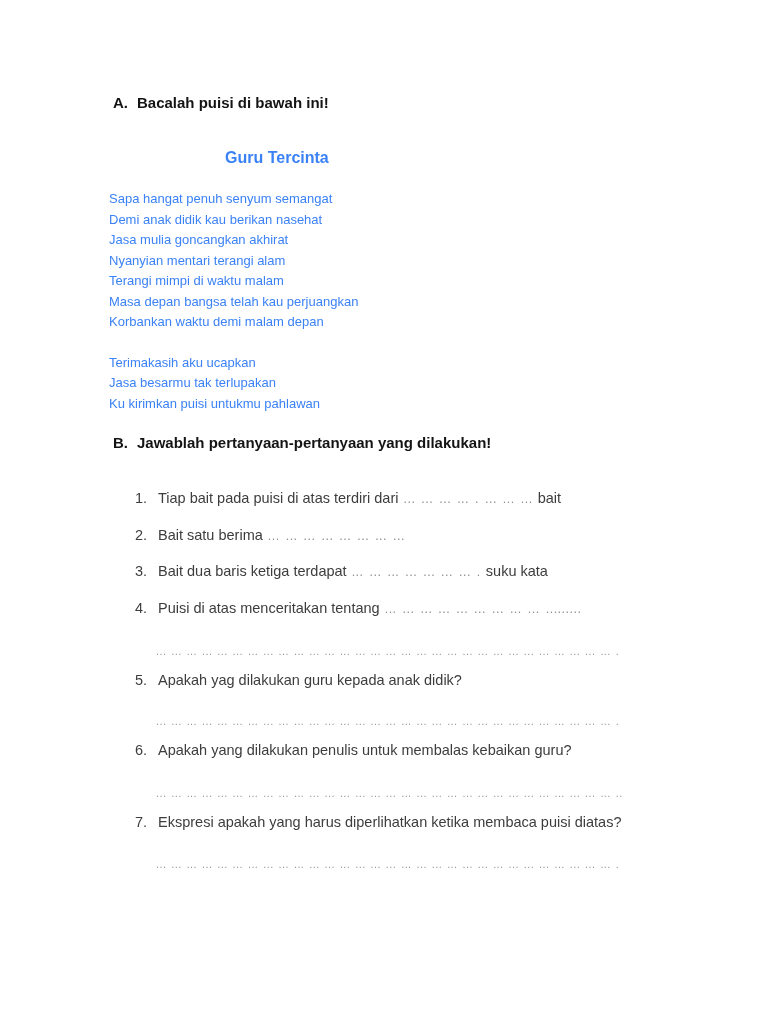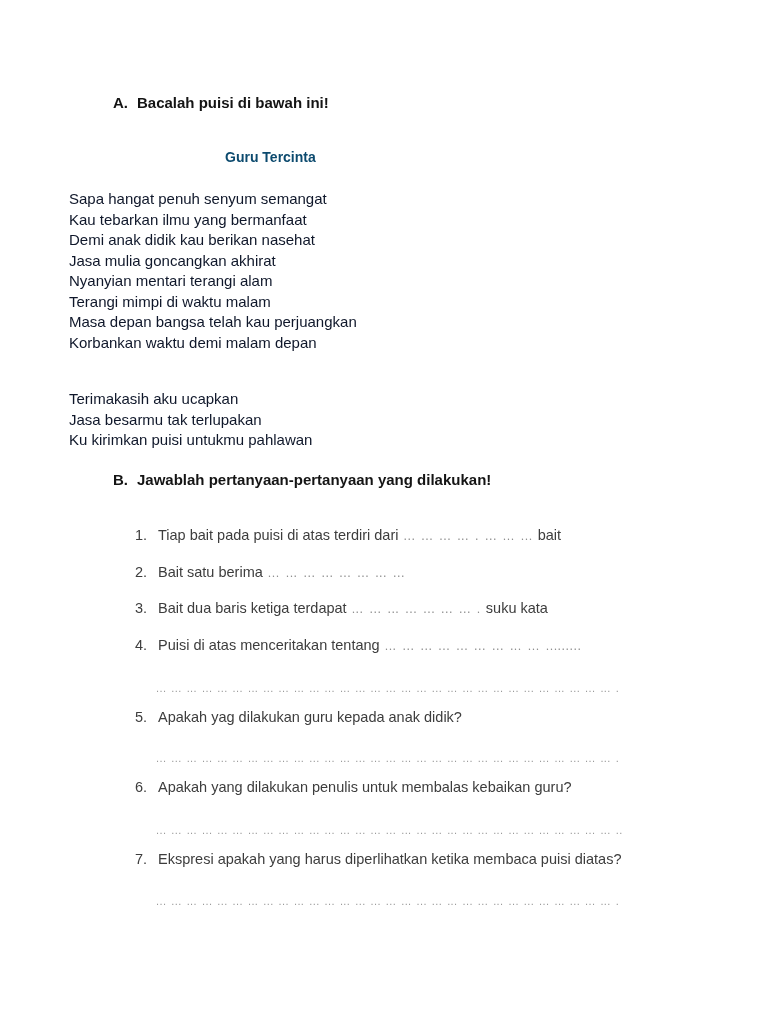--- a/index.html
+++ b/index.html
@@ -19,33 +19,33 @@
     font-weight:bold;
     font-size:15px;
     line-height:19px;
     color:#141414;
   }
   .sec-heading .marker{flex:none;margin-right:9px;}
   .poem-title{
     margin-top:36px;
     padding-left:225px;
     font-weight:bold;
-    font-size:14px;
+    font-size:16px;
     line-height:19px;
-    color:#0c4a6e;
+    color:#3b82f6;
   }
   .stanza{
-    padding-left:69px;
-    font-size:15px;
+    padding-left:109px;
+    font-size:13px;
     line-height:20.5px;
-    color:#0f172a;
+    color:#3b82f6;
   }
   .stanza.s1{margin-top:22px;}
   .stanza.s2{}
-  .stanza.s3{margin-top:36px;}
+  .stanza.s3{margin-top:20px;}
   .secB{margin-top:19px;}
   .q-row{
     display:flex;
     padding-left:135px;
     font-size:14.5px;
     line-height:19px;
     color:#3d3d3d;
   }
   .q-num{flex:none;width:23px;}
   .q-text{white-space:nowrap;}
@@ -85,21 +85,20 @@
 
   <div class="sec-heading">
     <span class="marker">A.</span>
     <span>Bacalah puisi di bawah ini!</span>
   </div>
 
   <div class="poem-title">Guru Tercinta</div>
 
   <div class="stanza s1">
     <div class="poem-line">Sapa hangat penuh senyum semangat</div>
-    <div class="poem-line">Kau tebarkan ilmu yang bermanfaat</div>
     <div class="poem-line">Demi anak didik kau berikan nasehat</div>
     <div class="poem-line">Jasa mulia goncangkan akhirat</div>
   </div>
 
   <div class="stanza s2">
     <div class="poem-line">Nyanyian mentari terangi alam</div>
     <div class="poem-line">Terangi mimpi di waktu malam</div>
     <div class="poem-line">Masa depan bangsa telah kau perjuangkan</div>
     <div class="poem-line">Korbankan waktu demi malam depan</div>
   </div>

